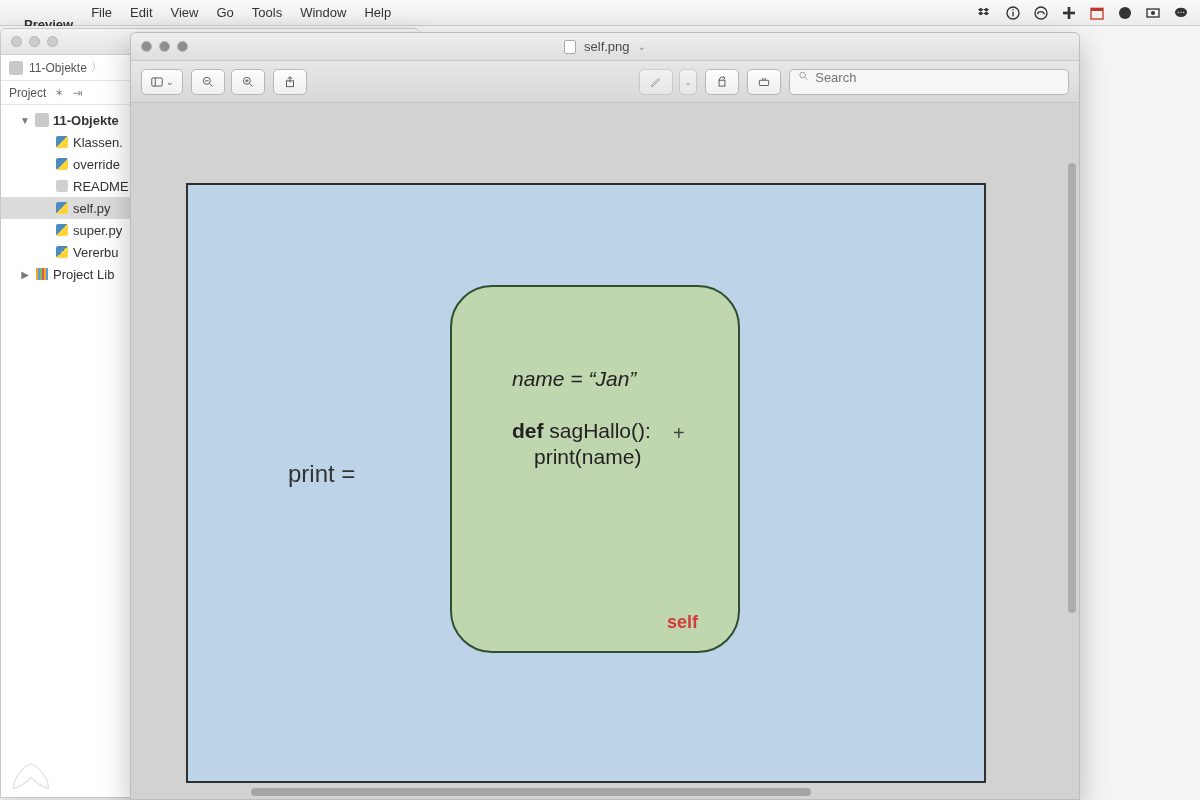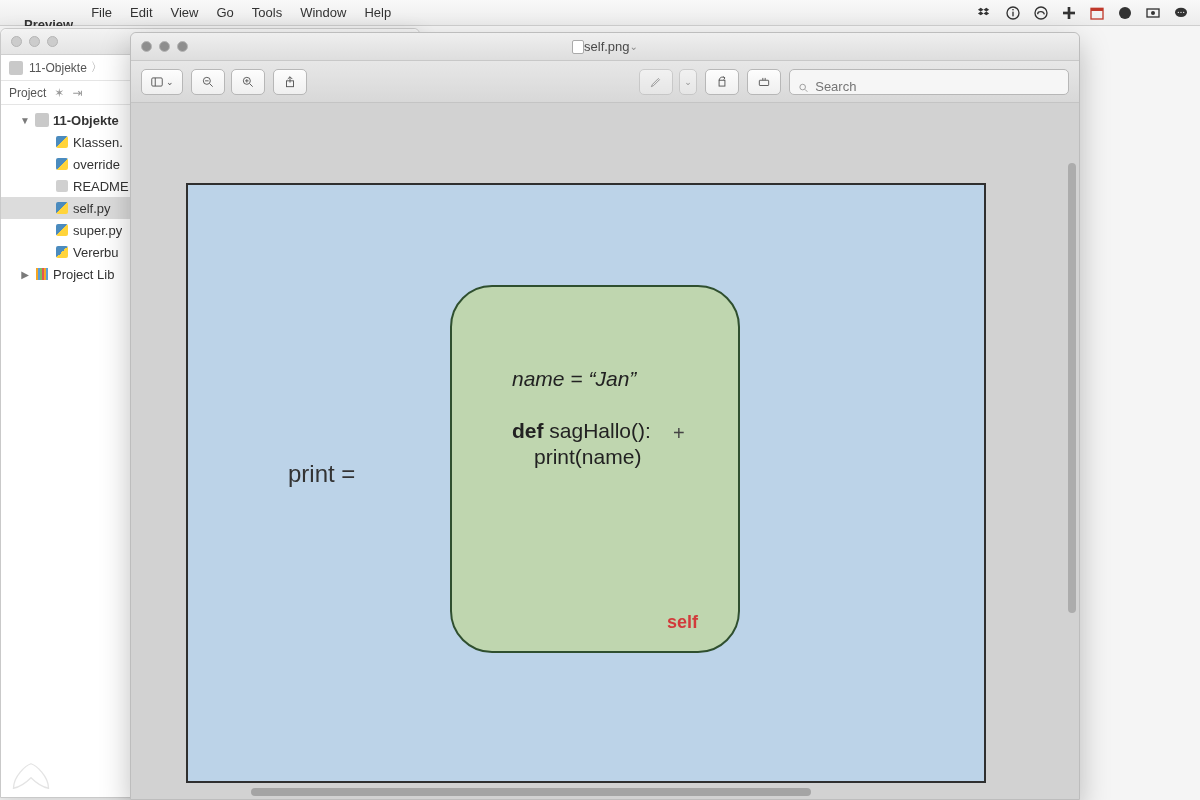--- a/index.html
+++ b/index.html
@@ -56,40 +56,40 @@
     display:flex; flex-direction:column;
   }
   .pv-titlebar {
     height:28px; background:linear-gradient(#efefef,#dedede); border-bottom:1px solid #c8c8c8;
     display:flex; align-items:center; border-radius:6px 6px 0 0; position:relative;
   }
   .pv-titlebar .traffic { margin-left:10px;}
   .pv-titlebar .traffic span:nth-child(1){ background:#8e8e8e;}
   .pv-titlebar .traffic span:nth-child(2){ background:#8e8e8e;}
   .pv-titlebar .traffic span:nth-child(3){ background:#8e8e8e;}
-  .pv-title { position:absolute; left:0; right:0; text-align:center; font-size:13px; color:#4a4a4a; display:flex; align-items:center; justify-content:center; gap:0; pointer-events:none;}
+  .pv-title { position:absolute; left:0; right:0; text-align:center; font-size:13px; color:#4a4a4a; display:flex; align-items:center; justify-content:center; gap:8px; pointer-events:none;}
   .pv-title .doc-icon { width:12px; height:14px; background:#fff; border:1px solid #aaa; border-radius:2px;}
   .pv-title .chev { color:#8a8a8a; font-size:10px;}
 
   .pv-toolbar {
     height:42px; background:linear-gradient(#e7e7e7,#d8d8d8); border-bottom:1px solid #c4c4c4;
     display:flex; align-items:center; padding:0 10px; gap:8px;
   }
   .tb-btn {
     height:26px; min-width:34px; padding:0 8px; border:1px solid #b7b7b7; border-radius:5px;
     background:linear-gradient(#fdfdfd,#efefef); display:flex; align-items:center; justify-content:center;
     box-shadow:0 1px 0 rgba(255,255,255,.6) inset; color:#555;
   }
   .tb-btn svg { width:14px; height:14px; fill:none; stroke:#555; stroke-width:1.6;}
   .tb-btn.dim { opacity:.55;}
   .tb-group { display:flex; gap:6px;}
   .tb-spacer { flex:1;}
   .tb-search {
     height:26px; width:280px; border:1px solid #b7b7b7; border-radius:5px;
-    background:#f6f6f6; display:flex; align-items:flex-end; padding:0 8px; color:#999; font-size:13px; gap:6px;
+    background:#f6f6f6; display:flex; align-items:flex-start; padding:0 8px; color:#999; font-size:13px; gap:6px;
   }
   .tb-search svg{ width:12px;height:12px; stroke:#999; fill:none; stroke-width:2;}
   .tb-search input { border:none; background:transparent; outline:none; font-size:13px; color:#555; width:100%;}
 
   .pv-viewport {
     flex:1; background:#d2d2d2; position:relative; overflow:hidden;
   }
   .pv-scrollbar-v { position:absolute; right:3px; top:60px; width:8px; height:450px; background:rgba(0,0,0,.18); border-radius:4px;}
   .pv-scrollbar-h { position:absolute; bottom:3px; left:120px; width:560px; height:8px; background:rgba(0,0,0,.22); border-radius:4px;}
 

